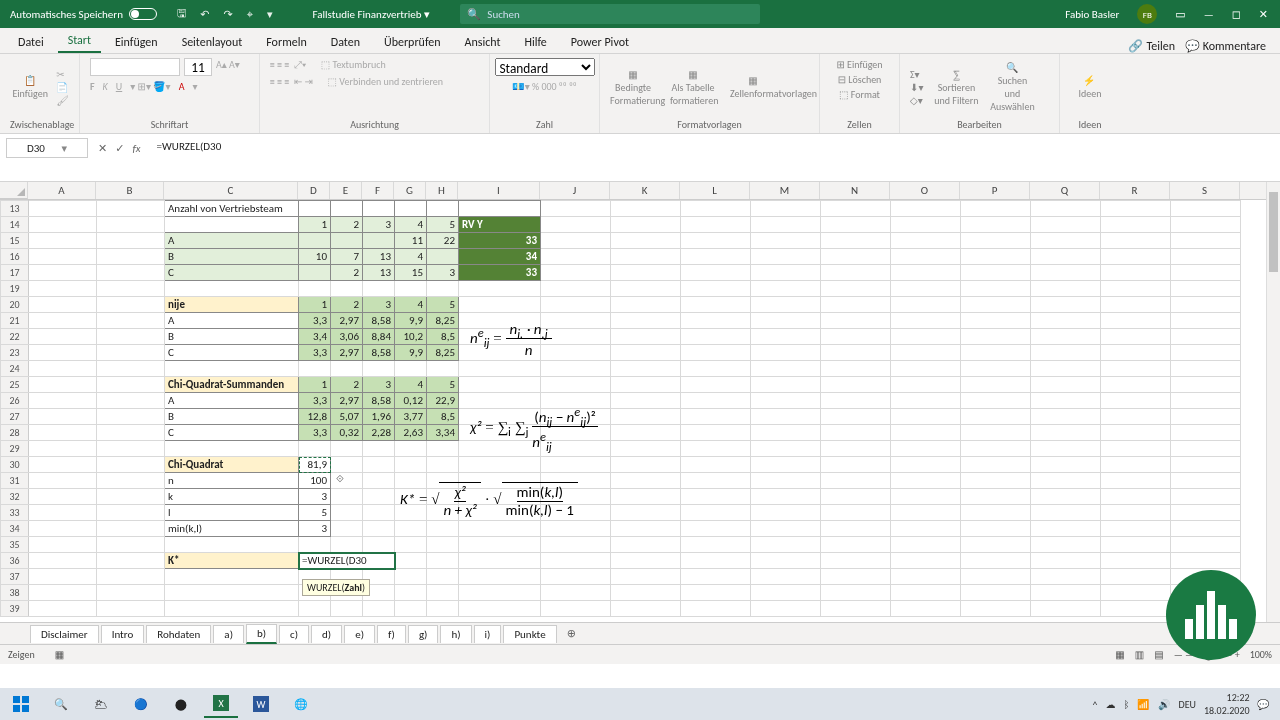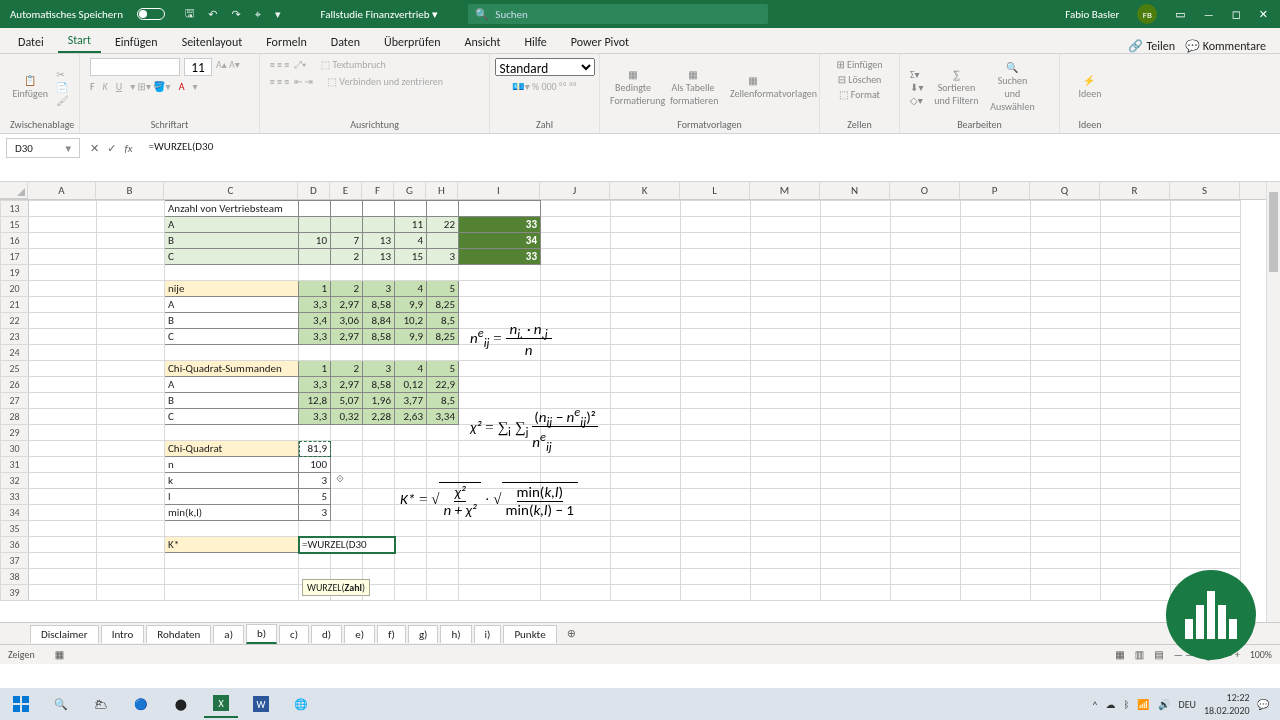--- a/index.html
+++ b/index.html
@@ -1,20 +1,20 @@
 <!DOCTYPE html>
 <html><head>
 <meta charset="utf-8">
 <style>
 * { margin:0; padding:0; box-sizing:border-box; font-family:"Segoe UI","Calibri",sans-serif; }
 body { background:#fff; font-size:11px; color:#222; overflow:hidden; width:1280px; height:720px; position:relative; }
 
 
 .titlebar { height:28px; background:#1a7040; display:flex; align-items:center; color:#fff; font-size:11px; }
-.titlebar .autosave { display:flex; align-items:center; gap:14px; padding:0 10px; }
+.titlebar .autosave { display:flex; align-items:center; gap:6px; padding:0 10px; }
 .toggle { width:28px; height:12px; border:1px solid #fff; border-radius:6px; position:relative; }
 .toggle::after { content:""; position:absolute; left:1px; top:1px; width:8px; height:8px; border-radius:50%; background:#fff; }
 .qat { display:flex; gap:14px; align-items:center; padding:0 10px; }
 .qat span { opacity:.9; }
 .doc-name { margin-left:30px; }
 .searchbox { margin-left:30px; width:300px; height:20px; background:#2d855a; border-radius:2px; display:flex; align-items:center; padding:0 8px; color:#cde; }
 .titlebar .right { margin-left:auto; display:flex; align-items:center; gap:18px; padding:0 12px; }
 .avatar { width:20px; height:20px; border-radius:50%; background:#4d7c0f; display:flex; align-items:center; justify-content:center; font-size:9px; }
 
 
@@ -25,38 +25,38 @@
 
 
 .ribbon { height:80px; background:#f3f2f1; border-bottom:1px solid #d4d4d4; display:flex; font-size:10px; color:#666; }
 .group { border-right:1px solid #e1e1e1; padding:4px 10px 2px; display:flex; flex-direction:column; justify-content:space-between; }
 .group .controls { flex:1; display:flex; align-items:center; gap:6px; color:#aaa; }
 .group .label { text-align:center; font-size:10px; color:#666; padding-top:2px; }
 .bigbtn { width:46px; text-align:center; color:#888; }
 
 
 .fbar { height:48px; border-bottom:1px solid #d4d4d4; display:flex; align-items:flex-start; padding-top:4px; }
-.namebox { width:74px; height:20px; border:1px solid #ccc; margin-left:6px; display:flex; align-items:center; padding:0 8px; font-size:11px; }
+.namebox { width:82px; height:20px; border:1px solid #ccc; margin-left:6px; display:flex; align-items:center; padding:0 20px; font-size:11px; }
 .fxbtns { display:flex; gap:8px; align-items:center; padding:0 10px; height:20px; color:#666; }
 .formula-input { flex:1; height:40px; padding:2px 6px; font-size:11px; }
 
 
 .gridwrap { position:relative; height:440px; overflow:hidden; background:#fff; }
 .colheads { display:flex; height:18px; background:#f3f2f1; border-bottom:1px solid #ccc; font-size:11px; color:#444; }
 .colheads div { border-right:1px solid #d9d9d9; text-align:center; line-height:18px; }
 .selectall { width:28px; background:#f3f2f1; border-right:1px solid #ccc; border-bottom:1px solid #ccc; position:relative; }
 .selectall::after { content:""; position:absolute; right:2px; bottom:2px; width:0; height:0; border-left:8px solid transparent; border-bottom:8px solid #b7b7b7; }
 
 table.sheet { border-collapse:collapse; position:absolute; left:0; top:0; }
 table.sheet td { border:1px solid #d9d9d9; height:16px; font-size:11px; padding:0 3px; overflow:visible; white-space:nowrap; }
 table.sheet td.rnum { background:#f3f2f1; border-right:1px solid #ccc; text-align:center; color:#555; font-size:10px; width:28px; }
 
 .wA{width:68px;} .wB{width:68px;} .wC{width:134px;} .wD{width:32px;} .wE{width:32px;} .wF{width:32px;} .wG{width:32px;} .wH{width:32px;} .wI{width:82px;} .wJ{width:70px;} .wK{width:70px;} .wL{width:70px;} .wM{width:70px;} .wN{width:70px;} .wO{width:70px;} .wP{width:70px;} .wQ{width:70px;} .wR{width:70px;} .wS{width:70px;}
 
-.hdr-yellow { background:#fff2cc; font-weight:normal; }
+.hdr-yellow { background:#fff2cc; font-weight:bold; }
 .lt-green { background:#e2efda; }
 .md-green { background:#c6e0b4; }
 .dk-green { background:#548235; color:#fff; font-weight:bold; }
 .vdk-green { background:#375623; color:#fff; font-weight:bold; }
 .num { text-align:right; }
 .bord { border:1px solid #888 !important; }
 
 .marchants { outline:1px dashed #217346; outline-offset:-1px; }
 .editcell { outline:2px solid #217346; outline-offset:-1px; background:#fff; }
 .tooltip { position:absolute; background:#ffffe1; border:1px solid #aca899; font-size:10px; padding:1px 4px; z-index:10; }
@@ -250,20 +250,42 @@
           <td class="wL"></td>
           <td class="wM"></td>
           <td class="wN"></td>
           <td class="wO"></td>
           <td class="wP"></td>
           <td class="wQ"></td>
           <td class="wR"></td>
           <td class="wS"></td>
         </tr>
     <tr>
+          <td class="rnum">14</td>
+          <td></td>
+          <td></td>
+          <td class="bord"></td>
+          <td class="bord lt-green num">1</td>
+          <td class="bord lt-green num">2</td>
+          <td class="bord lt-green num">3</td>
+          <td class="bord lt-green num">4</td>
+          <td class="bord lt-green num">5</td>
+          <td class="bord dk-green">RV Y</td>
+          <td></td>
+          <td></td>
+          <td></td>
+          <td></td>
+          <td></td>
+          <td></td>
+          <td></td>
+          <td></td>
+          <td></td>
+          <td></td>
+        </tr>
+    <tr>
           <td class="rnum">15</td>
           <td></td>
           <td></td>
           <td class="bord lt-green">A</td>
           <td class="bord lt-green"></td>
           <td class="bord lt-green"></td>
           <td class="bord lt-green"></td>
           <td class="bord lt-green num">11</td>
           <td class="bord lt-green num">22</td>
           <td class="bord dk-green num">33</td>

